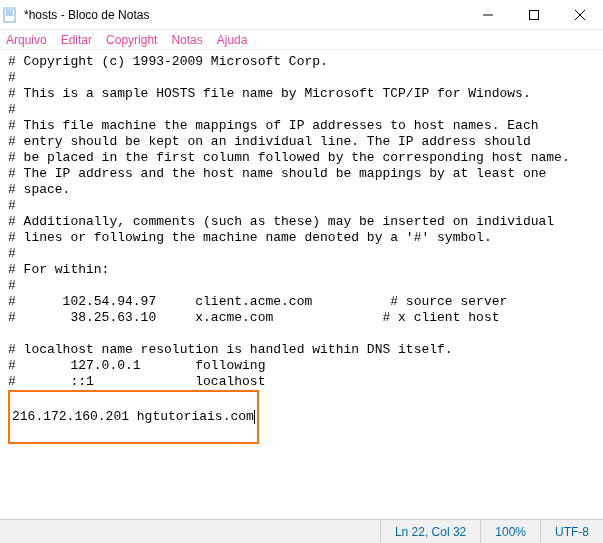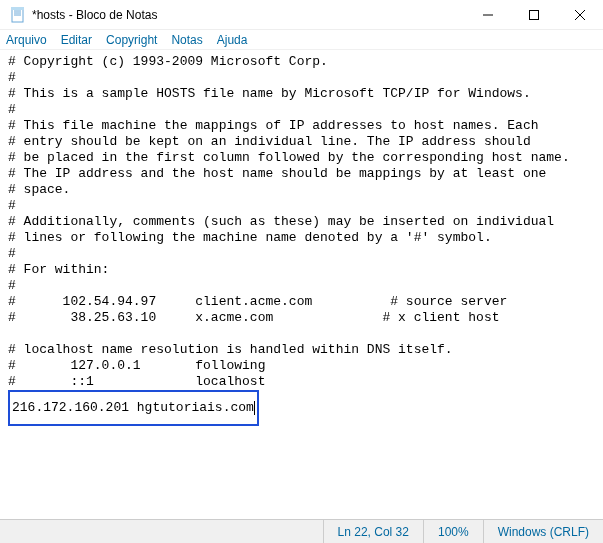--- a/index.html
+++ b/index.html
@@ -8,21 +8,21 @@
       background: #fff;
       width: 603px;
       height: 543px;
       overflow: hidden;
       position: relative;
     }
     .titlebar {
       height: 30px;
       display: flex;
       align-items: center;
-      padding-left: 10px;
+      padding-left: 2px;
       background: #fff;
       border-bottom: 1px solid #eee;
       justify-content: center;
     }
     .app-icon {
       width: 16px;
       height: 16px;
       margin-right: 6px;
       display: inline-block;
     }
@@ -45,40 +45,40 @@
       color: #000;
       cursor: pointer;
     }
     .win-btn svg { display: block; }
     .menubar {
       height: 20px;
       display: flex;
       align-items: center;
       padding-left: 6px;
       font-size: 12px;
-      color: #0369a1;
+      color: #ec4899;
       gap: 14px;
       border-bottom: 1px solid #f0f0f0;
     }
     .menu-item { cursor: pointer; }
     .editor {
       padding: 4px 8px 4px 8px;
       font-family: Consolas, "Courier New", monospace;
       font-size: 13px;
       line-height: 16px;
       white-space: pre;
       color: #000;
       height: calc(100% - 30px - 20px - 24px);
       overflow: hidden;
       position: relative;
     }
     .highlight-box {
-      border: 2px solid #1d4ed8;
+      border: 2px solid #f97316;
       display: inline-block;
-      padding: 8px 2px;
+      padding: 17px 2px;
     }
     .cursor {
       display: inline-block;
       width: 1px;
       height: 14px;
       background: #000;
       vertical-align: text-bottom;
       margin-left: 0;
     }
     .statusbar {
@@ -165,14 +165,14 @@
 <span></span>
 <span># localhost name resolution is handled within DNS itself.</span>
 <span>#       127.0.0.1       following</span>
 <span>#       ::1             localhost</span>
 <span class="highlight-box"><span>216.172.160.201 hgtutoriais.com</span><span class="cursor"></span></span></div>
 
 <div class="statusbar">
   <div class="status-spacer"></div>
   <div class="status-cell">Ln 22, Col 32</div>
   <div class="status-cell">100%</div>
-  <div class="status-cell">Windows (CRLF)</div>
+  <div class="status-cell">UTF-8</div>
 </div>
 
 </body></html>

